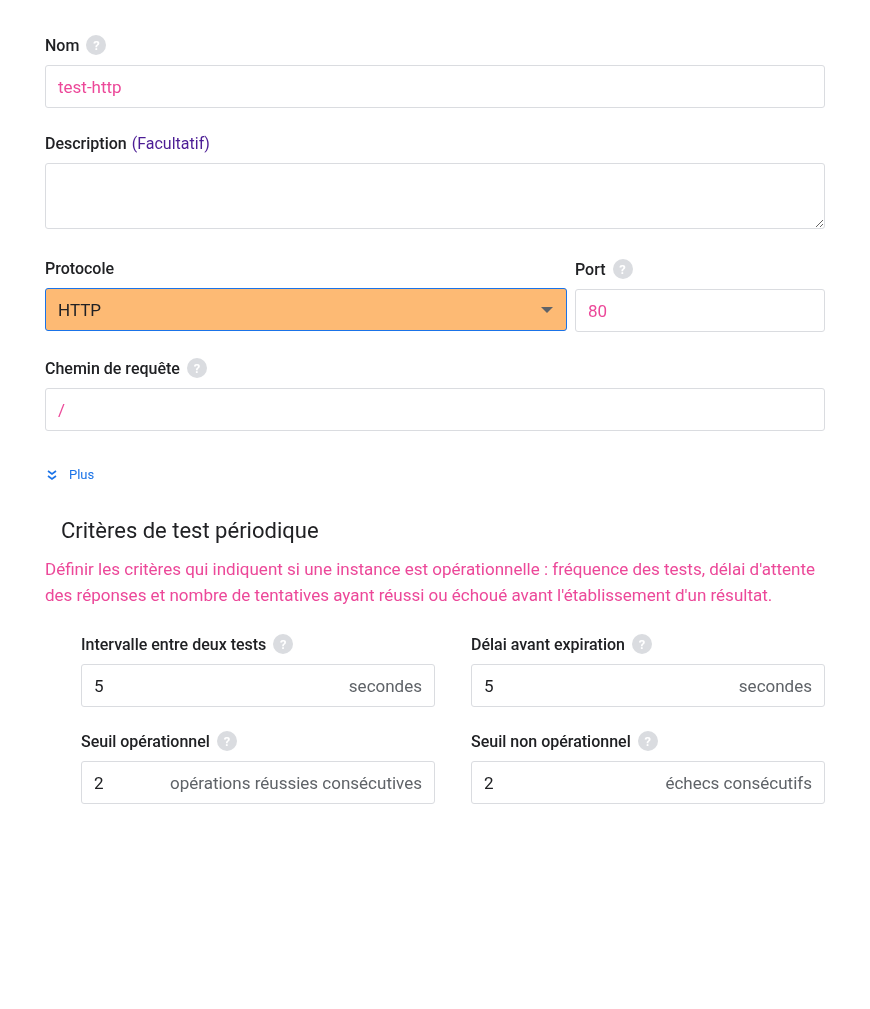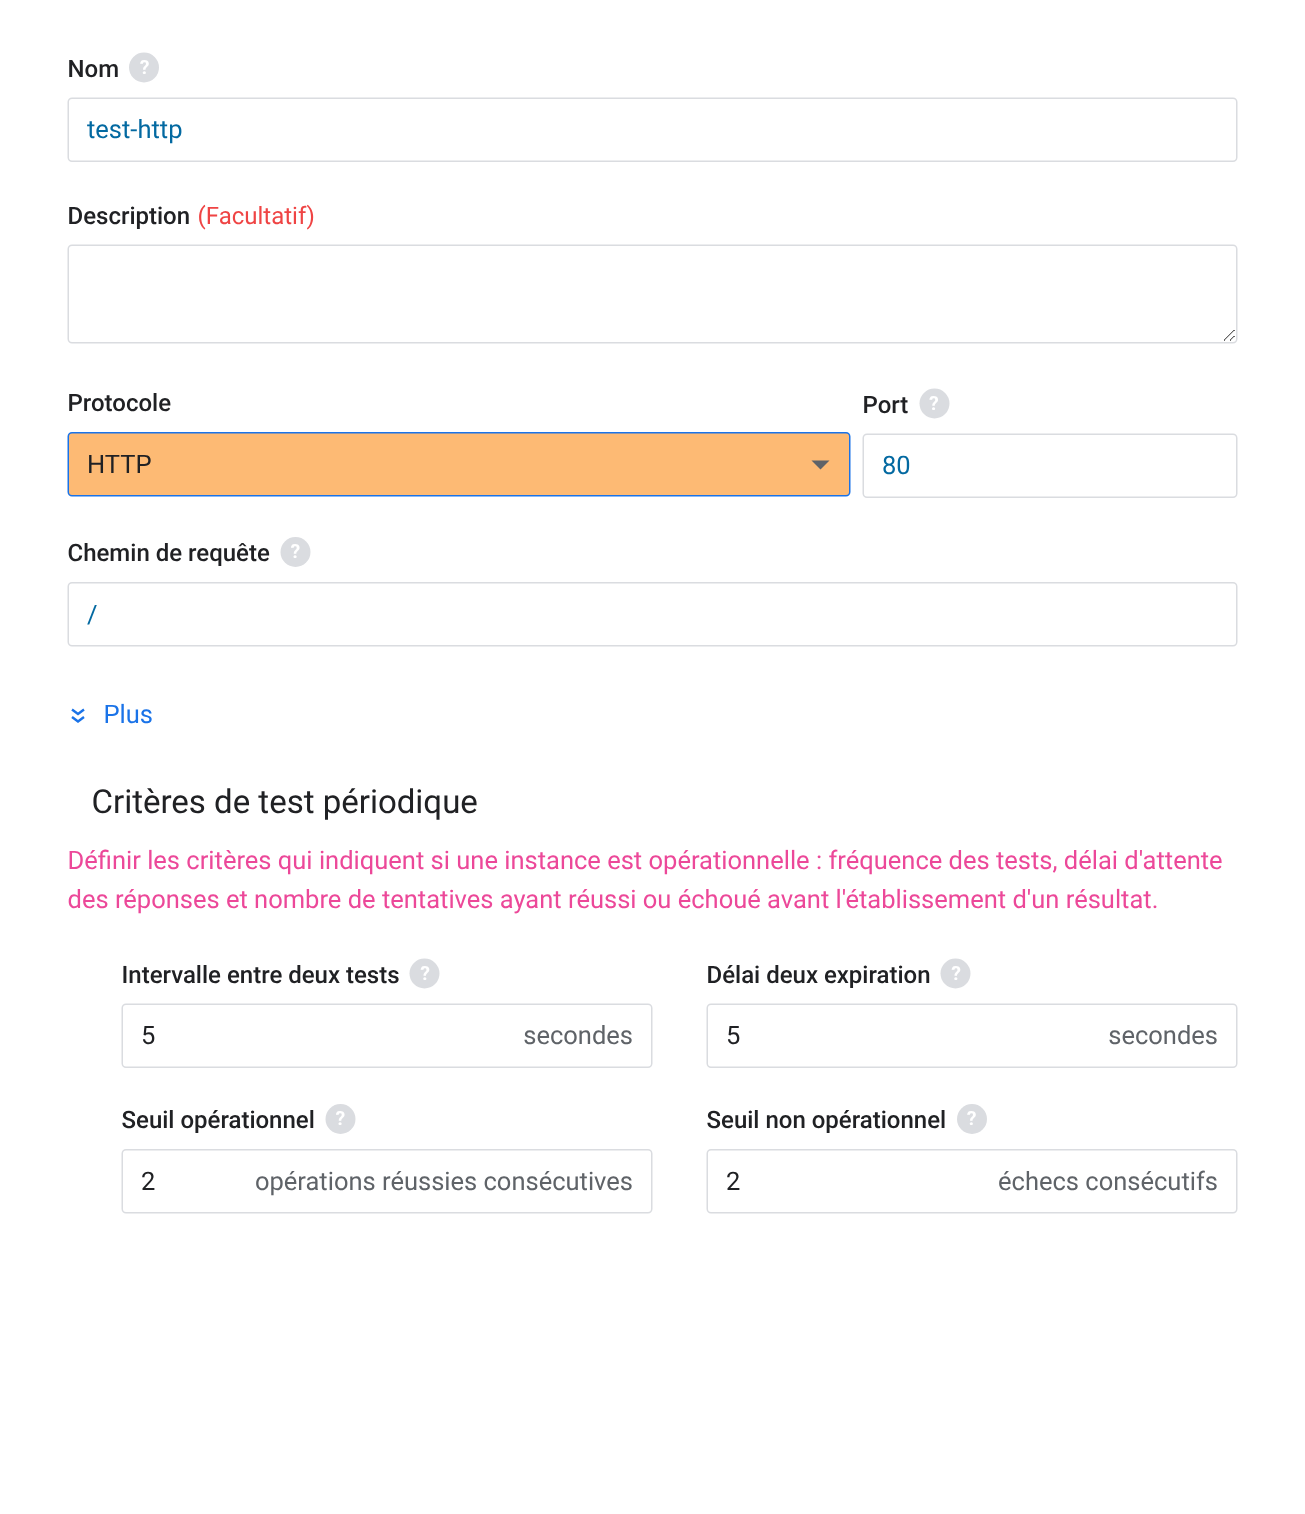--- a/index.html
+++ b/index.html
@@ -21,21 +21,21 @@
       display: flex;
       align-items: center;
       margin-bottom: 10px;
     }
     .label {
       font-size: 16px;
       font-weight: 500;
       color: #202124;
     }
     .optional {
-      color: #ef4444;
+      color: #4c1d95;
       font-weight: 400;
       margin-left: 5px;
     }
     .help-icon {
       display: inline-flex;
       align-items: center;
       justify-content: center;
       width: 20px;
       height: 20px;
       margin-left: 7px;
@@ -45,21 +45,21 @@
       font-size: 13px;
       font-weight: 700;
     }
     .text-input {
       width: 100%;
       height: 43px;
       border: 1px solid #dadce0;
       border-radius: 3px;
       padding: 0 12px;
       font-size: 17px;
-      color: #0369a1;
+      color: #ec4899;
       font-family: inherit;
     }
     textarea.text-input {
       height: 66px;
       padding: 10px 12px;
       resize: vertical;
     }
     .row {
       display: flex;
       gap: 8px;
@@ -97,21 +97,21 @@
       height: 0;
       border-left: 6px solid transparent;
       border-right: 6px solid transparent;
       border-top: 6px solid #5f6368;
       pointer-events: none;
     }
     .expand-link {
       display: inline-flex;
       align-items: center;
       color: #1a73e8;
-      font-size: 17px;
+      font-size: 13px;
       font-weight: 400;
       cursor: pointer;
       margin-top: 10px;
       margin-bottom: 36px;
     }
     .expand-icon {
       margin-right: 10px;
       display: inline-flex;
       flex-direction: column;
       gap: -2px;
@@ -241,21 +241,21 @@
       <span class="help-icon">?</span>
     </div>
     <div class="suffix-input">
       <input type="text" value="5" style="">
       <span class="suffix-text">secondes</span>
     </div>
   </div>
 
   <div>
     <div class="label-row">
-      <span class="label">Délai deux expiration</span>
+      <span class="label">Délai avant expiration</span>
       <span class="help-icon">?</span>
     </div>
     <div class="suffix-input">
       <input type="text" value="5" style="">
       <span class="suffix-text">secondes</span>
     </div>
   </div>
 
   <div>
     <div class="label-row">

